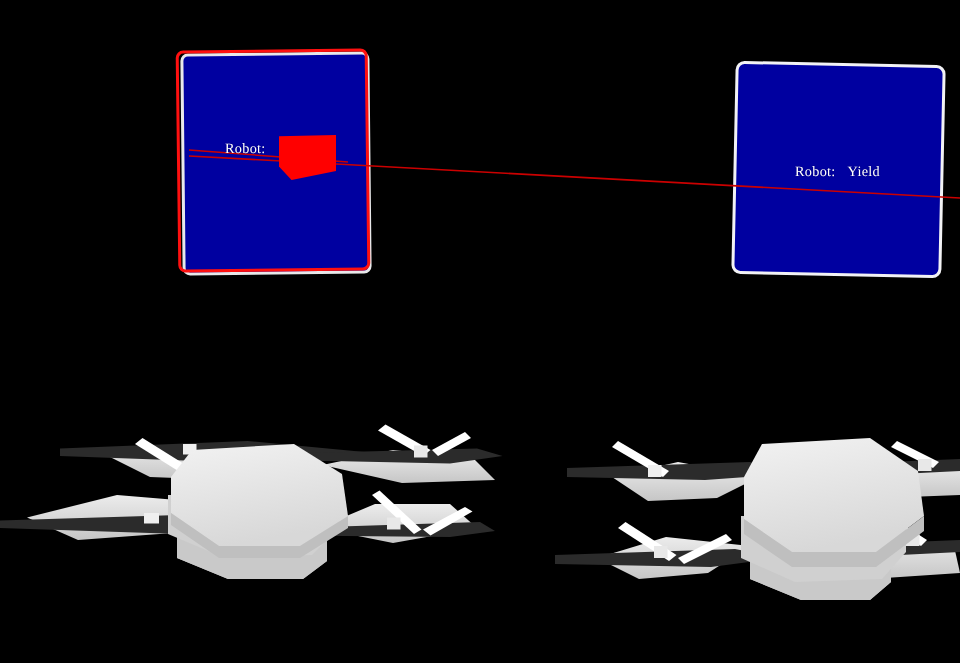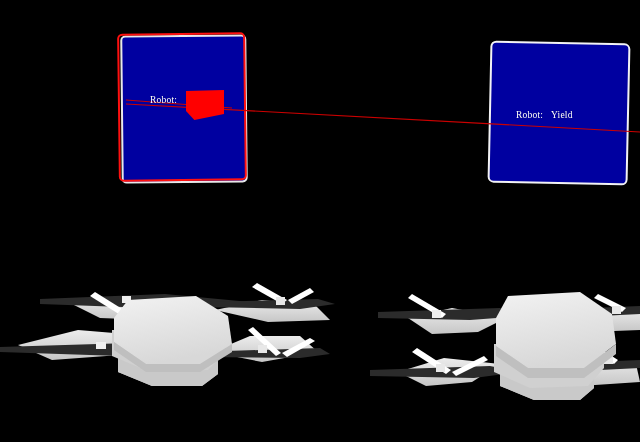--- a/index.html
+++ b/index.html
@@ -74,21 +74,21 @@
     white-space: nowrap;
     font-family: Liberation Serif, serif;
     text-shadow: 0 0 1px rgba(0,0,0,0.35);
   }
   #label-left-text {
     left: 150px;
     top: 95px;
     z-index: 8;
   }
   #label-right-text {
-    left: 516px;
+    left: 530px;
     top: 110px;
     z-index: 8;
   }
   #label-right-text .kv-gap { display: inline-block; width: 8px; }
 
   
   #occluder-left {
     position: absolute;
     left: 186px;
     top: 90px;

